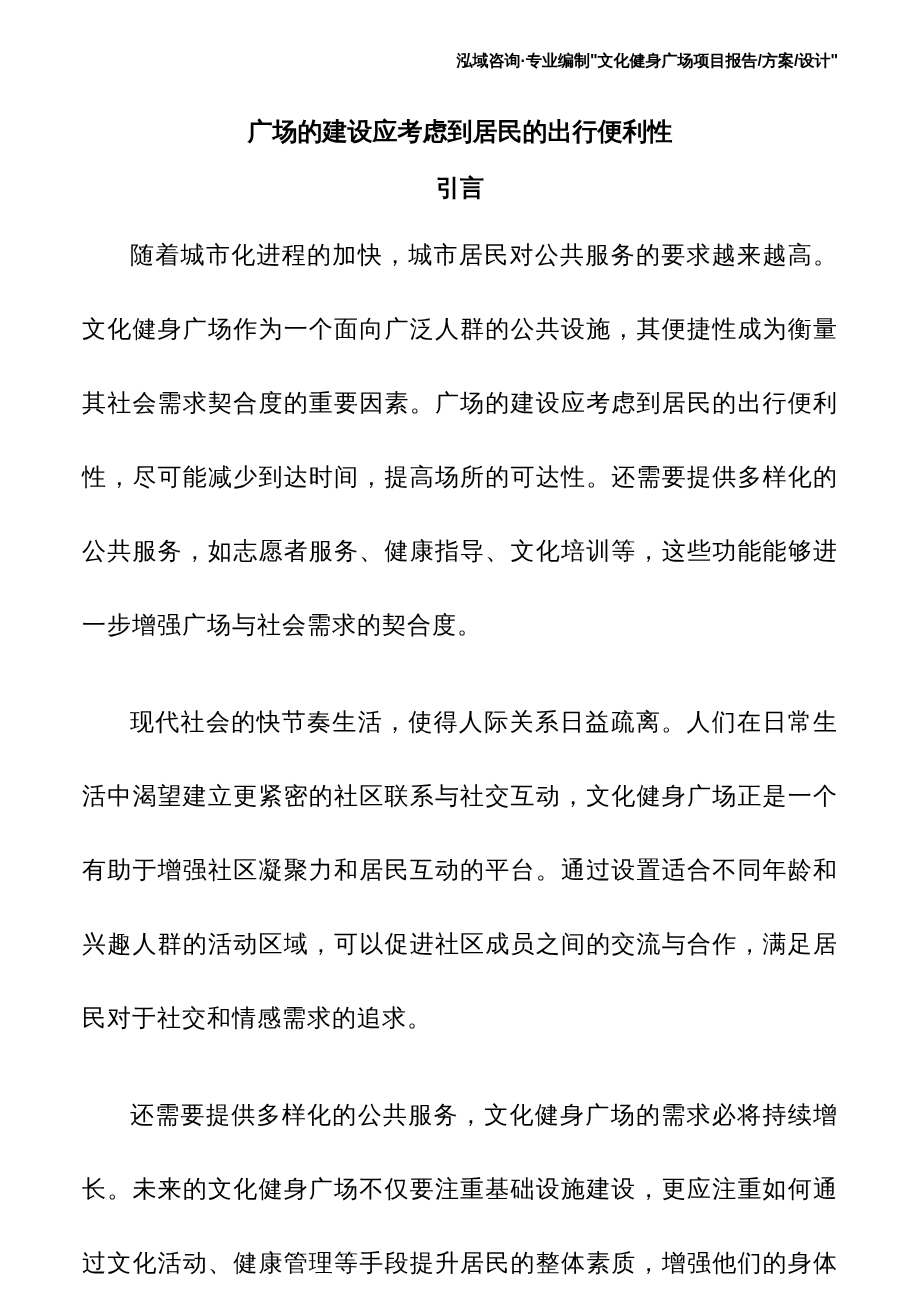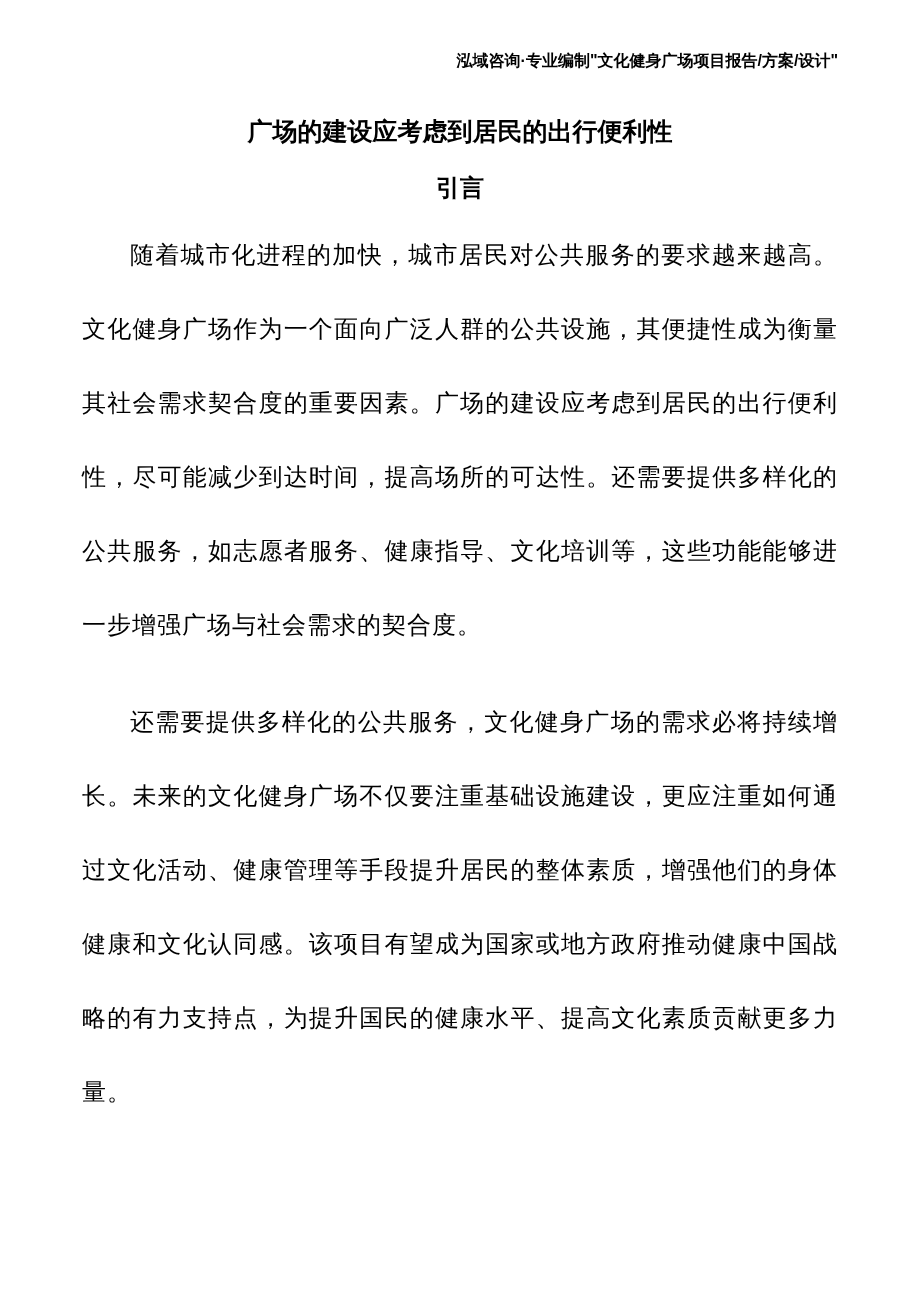--- a/index.html
+++ b/index.html
@@ -75,17 +75,18 @@
 <div class="page">
 
   <div class="doc-header">泓域咨询·专业编制"文化健身广场项目报告/方案/设计"</div>
 
   <h1 class="doc-title">广场的建设应考虑到居民的出行便利性</h1>
 
   <h2 class="section-heading">引言</h2>
 
   <div class="doc-body">
     <p class="para">随着城市化进程的加快，城市居民对公共服务的要求越来越高。文化健身广场作为一个面向广泛人群的公共设施，其便捷性成为衡量其社会需求契合度的重要因素。广场的建设应考虑到居民的出行便利性，尽可能减少到达时间，提高场所的可达性。还需要提供多样化的公共服务，如志愿者服务、健康指导、文化培训等，这些功能能够进一步增强广场与社会需求的契合度。</p>
+    <p class="para">现代社会的快节奏生活，使得人际关系日益疏离。人们在日常生活中渴望建立更紧密的社区联系与社交互动，文化健身广场正是一个有助于增强社区凝聚力和居民互动的平台。通过设置适合不同年龄和兴趣人群的活动区域，可以促进社区成员之间的交流与合作，满足居民对于社交和情感需求的追求。</p>
     <p class="para">还需要提供多样化的公共服务，文化健身广场的需求必将持续增长。未来的文化健身广场不仅要注重基础设施建设，更应注重如何通过文化活动、健康管理等手段提升居民的整体素质，增强他们的身体健康和文化认同感。该项目有望成为国家或地方政府推动健康中国战略的有力支持点，为提升国民的健康水平、提高文化素质贡献更多力量。</p>
   </div>
 
 
 </div>
 
 </body></html>

